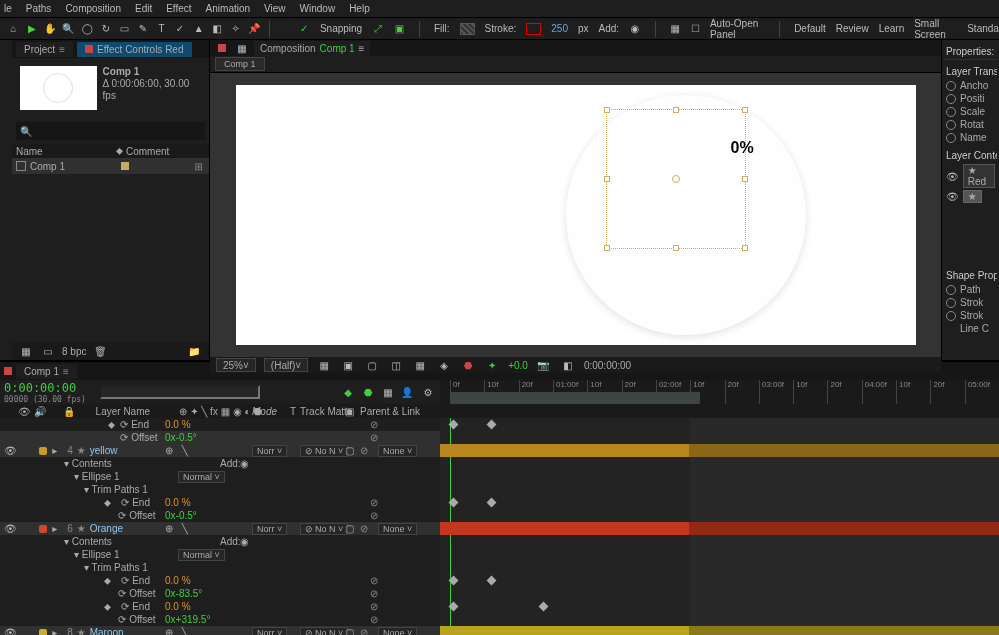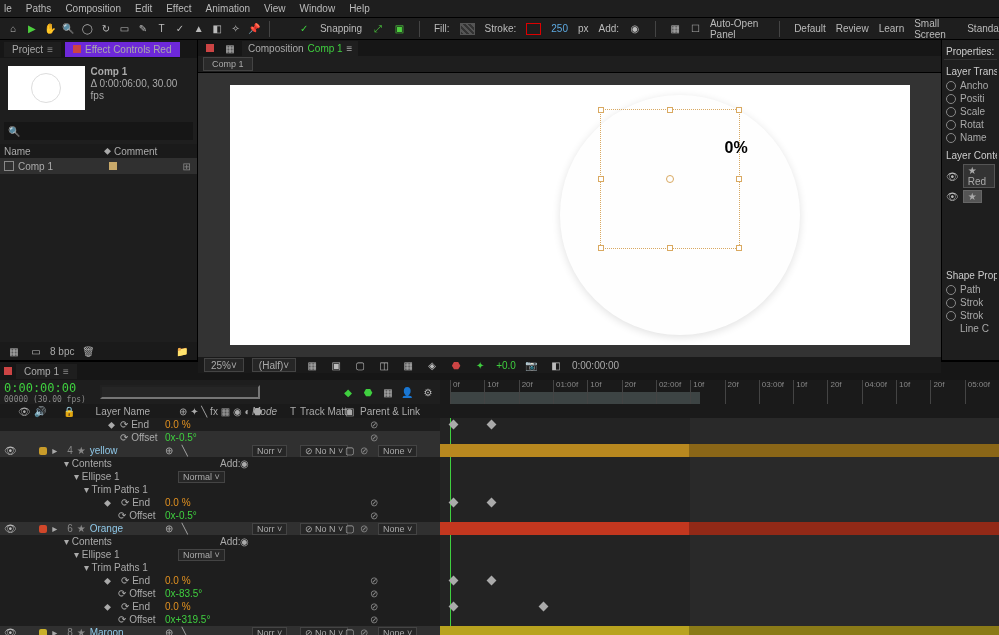--- a/index.html
+++ b/index.html
@@ -7,24 +7,24 @@
 .menubar { height:18px; background:#1e1e1e; display:flex; align-items:center; padding-left:4px; gap:14px; border-bottom:1px solid #000; }
 .menubar span { color:#bbb; }
 .toolbar { height:22px; background:#1e1e1e; display:flex; align-items:center; padding-left:6px; gap:4px; border-bottom:1px solid #000; }
 .tb-icon { width:16px; height:16px; display:flex; align-items:center; justify-content:center; color:#bbb; }
 .tb-green { color:#4dcf3e; }
 .tb-sep { width:1px; height:16px; background:#444; margin:0 4px; }
 .tb-right { display:flex; align-items:center; gap:10px; margin-left:20px; }
 .tb-label { color:#bbb; }
 .swatch { width:20px; height:12px; border:1px solid #555; }
 .row2 { display:flex; height:320px; }
-.project-panel { width:198px; background:#1e1e1e; border-right:1px solid #000; display:flex; flex-direction:column; }
+.project-panel { width:198px; background:#1e1e1e; border-right:1px solid #000; display:flex; flex-direction:column;margin-left:12px; }
 .panel-tabs { height:18px; background:#161616; display:flex; align-items:center; padding-left:4px; }
 .tab { padding:2px 8px; background:#1e1e1e; color:#ccc; margin-right:4px; display:flex; align-items:center; gap:4px; }
-.tab.inactive { background:#6d28d9; color:#888; }
+.tab.inactive { background:#0c4a6e; color:#888; }
 .tab .menu-icon { color:#888; }
 .proj-thumb-row { display:flex; padding:8px; gap:6px; }
 .proj-thumb { width:80px; height:44px; background:#fff; display:flex; align-items:center; justify-content:center; }
 .proj-thumb .circ { width:30px; height:30px; border:1px solid #ddd; border-radius:50%; }
 .proj-meta { font-size:9px; line-height:12px; color:#aaa; }
 .proj-spacer { flex:1; }
 .proj-search { height:18px; background:#161616; margin:4px; display:flex; align-items:center; padding-left:4px; }
 .proj-cols { height:14px; background:#1a1a1a; display:flex; font-size:9px; align-items:center; padding-left:4px; }
 .proj-row { height:16px; background:#303030; display:flex; align-items:center; padding-left:4px; gap:4px; }
 .comp-icon { width:10px; height:10px; border:1px solid #888; }

